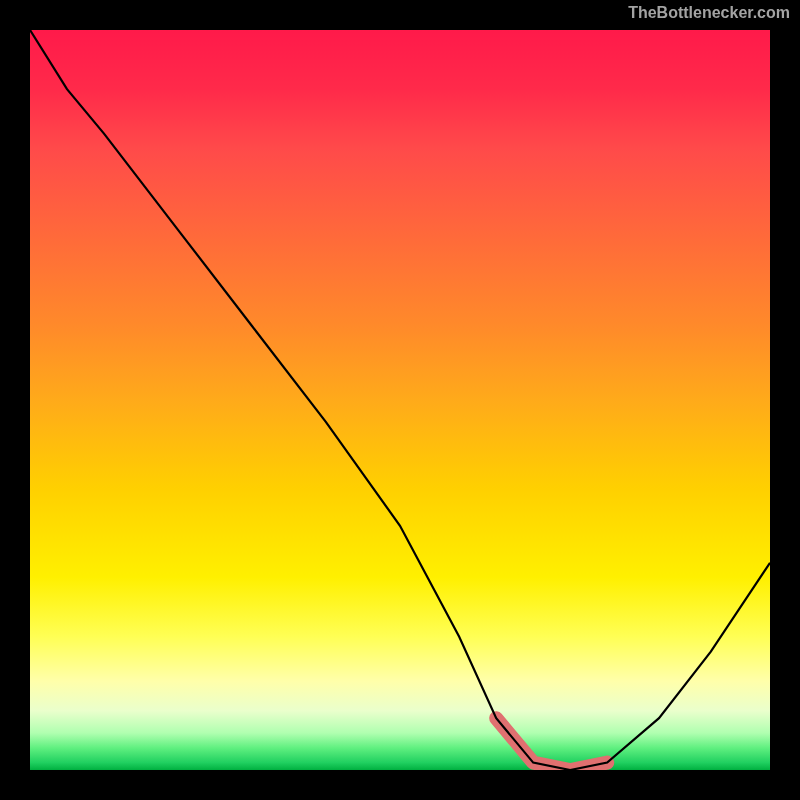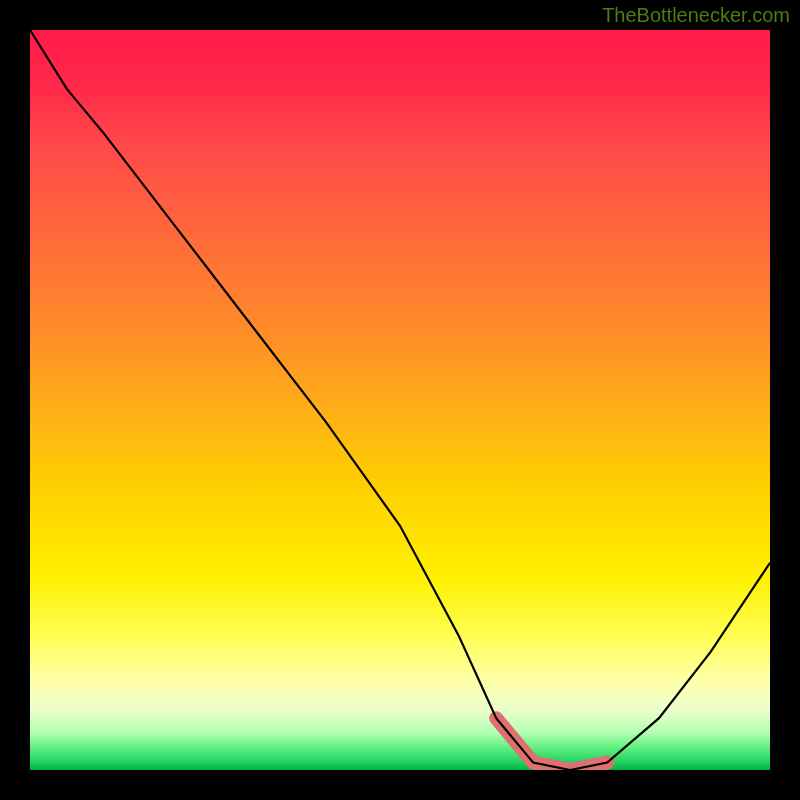--- a/index.html
+++ b/index.html
@@ -8,23 +8,24 @@
     height: 800px;
     background: #000;
     position: relative;
     font-family: Arial, sans-serif;
     overflow: hidden;
   }
   .attribution {
     position: absolute;
     top: 4px;
     right: 10px;
-    color: #4d7c0f;
-    font-size: 20px;
+    color: #a3a3a3;
+    font-size: 16px;
     z-index: 10;
+    font-weight: bold;
   }
   .plot-area {
     position: absolute;
     left: 30px;
     top: 30px;
     width: 740px;
     height: 740px;
     overflow: hidden;
   }
   .gradient-bg {

